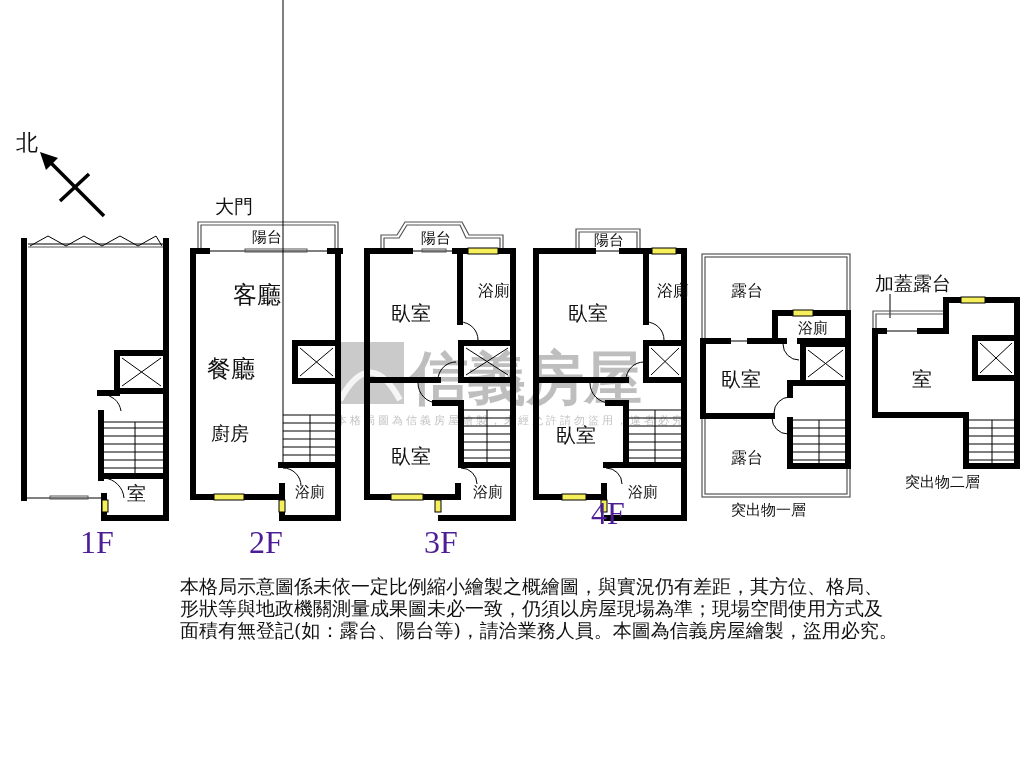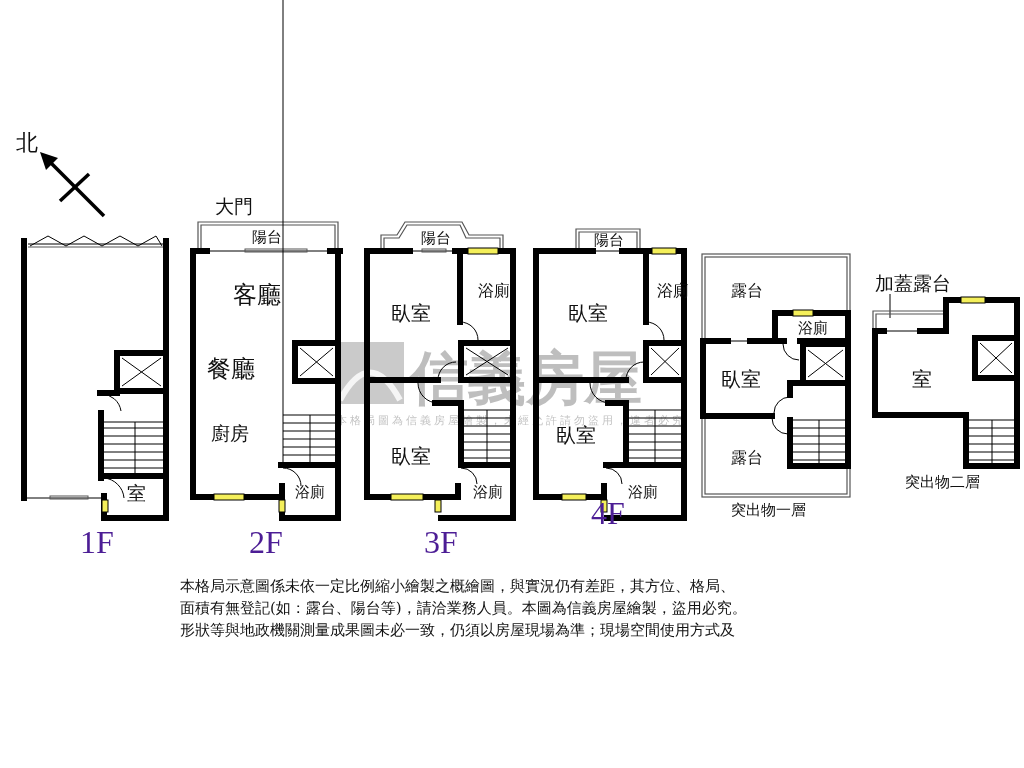--- a/index.html
+++ b/index.html
@@ -6,21 +6,21 @@
   body { width:1024px; height:768px; position:relative; overflow:hidden;
          font-family: "DejaVu Serif", "Liberation Serif", serif; color:#111; }
   #plan { position:absolute; left:0; top:0; width:1024px; height:768px; }
   .wall { fill:none; stroke:#000; stroke-width:6; stroke-linecap:square; }
   .thin { fill:none; stroke:#000; stroke-width:1; }
   .grey { fill:none; stroke:#555; stroke-width:1.2; }
   .win { fill:#f4ef5a; stroke:#000; stroke-width:1; }
   .lbl { font-family: "DejaVu Serif", "Liberation Serif", serif; fill:#111; }
   .wm-big { font-family: "DejaVu Sans", "Liberation Sans", sans-serif; fill:#8a8a8a; opacity:0.55; font-size:58px; font-weight:bold; }
   .wm-small { font-family: "DejaVu Sans", "Liberation Sans", sans-serif; fill:#9a9a9a; opacity:0.6; font-size:11px; letter-spacing:3px; }
-  .disclaimer { position:absolute; left:180px; top:575px; width:720px; font-size:15px; line-height:22px;
+  .disclaimer { position:absolute; left:180px; top:575px; width:720px; font-size:19px; line-height:22px;
                 font-family: "DejaVu Serif", "Liberation Serif", serif; color:#111; }
   .floor-label { position:absolute; font-size:32px; font-family:"Liberation Serif", "DejaVu Serif", serif; color:#4c1d95; }
 </style>
 </head>
 <body>
 
 <svg id="plan" viewBox="0 0 1024 768" xmlns="http://www.w3.org/2000/svg">
 
   <g>
     <rect x="336" y="342" width="68" height="62" fill="#8a8a8a" opacity="0.45"></rect>
@@ -260,15 +260,15 @@
   </g>
 </svg>
 
 <div class="floor-label" style="left:80px; top:524px;">1F</div>
 <div class="floor-label" style="left:249px; top:524px;text-align:right;">2F</div>
 <div class="floor-label" style="left:424px; top:524px;">3F</div>
 <div class="floor-label" style="left:591px; top:495px;">4F</div>
 
 <div class="disclaimer">
   <div>本格局示意圖係未依一定比例縮小繪製之概繪圖，與實況仍有差距，其方位、格局、</div>
+  <div>形狀等與地政機關測量成果圖未必一致，仍須以房屋現場為準；現場空間使用方式及</div>
   <div>面積有無登記(如：露台、陽台等)，請洽業務人員。本圖為信義房屋繪製，盜用必究。</div>
-  <div>形狀等與地政機關測量成果圖未必一致，仍須以房屋現場為準；現場空間使用方式及</div>
 </div>
 
 </body></html>

